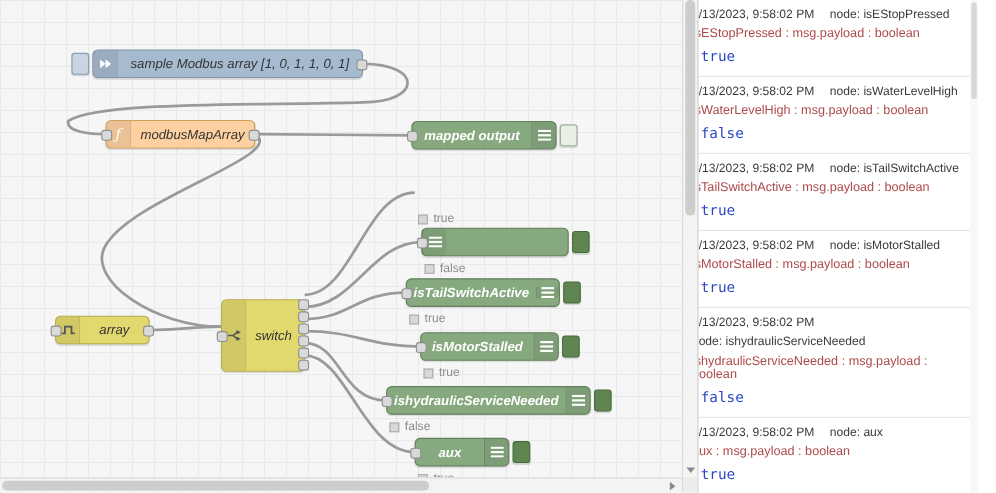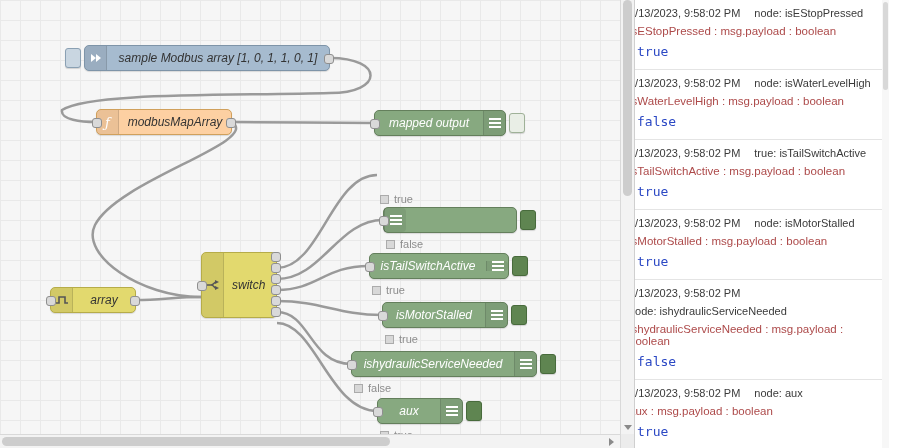--- a/index.html
+++ b/index.html
@@ -21,21 +21,21 @@
   .node {
     position:absolute; height:26px; border-radius:5px; z-index:2;
     display:flex; align-items:stretch;
     font-size:12px; font-style:italic; color:#333;
     box-shadow:0 1px 1px rgba(0,0,0,0.12);
   }
   .nlabel { flex:1; display:flex; align-items:center; justify-content:center; padding:12px 6px; white-space:nowrap; }
 
   .inject { background:#a6bbcf; border:1px solid #7e94a8; }
   .func   { background:#fdd0a2; border:1px solid #d0a05c; }
-  .debugn { background:#87a980; border:1px solid #647f5c; color:#fff; }
+  .debugn { background:#87a980; border:1px solid #647f5c; color:#fff;font-weight:bold; }
   .yellow { background:#e2d96e; border:1px solid #b6ac49; }
 
   .icon-cell {
     width:22px; display:flex; align-items:center; justify-content:center;
     background:rgba(0,0,0,0.07); flex:0 0 22px;
   }
   .icon-cell.left  { border-right:1px solid rgba(0,0,0,0.12); border-radius:4px 0 0 4px; }
   .icon-cell.right { border-left:1px solid rgba(0,0,0,0.12); border-radius:0 4px 4px 0; }
   .fglyph { color:#fff; font-style:italic; font-family:"DejaVu Serif", serif; font-size:13px; }
 
@@ -148,21 +148,21 @@
       <span class="port in"></span>
       <span class="icon-cell left">
         <svg width="14" height="12" viewBox="0 0 14 12">
             <path d="M1 9 H4 V3 H10 V9 H13" stroke="#555" stroke-width="1.6" fill="none"></path>
           </svg>
       </span>
       <span class="nlabel">array</span>
       <span class="port out"></span>
     </div>
 
-    <div class="node yellow switch-node" style="left:201px; top:252px;">
+    <div class="node yellow switch-node" style="left:201px; top:272px;">
       <span class="port in" style="top:28px;"></span>
       <span class="icon-cell left">
         <svg width="14" height="12" viewBox="0 0 14 12">
             <path d="M1 6 H5 C8 6 8 3 10 3 M5 6 C8 6 8 9 10 9" stroke="#555" stroke-width="1.4" fill="none"></path>
             <path d="M9 1 L13 3 L9 5 Z" fill="#555"></path>
             <path d="M9 7 L13 9 L9 11 Z" fill="#555"></path>
           </svg>
       </span>
       <span class="nlabel">switch</span>
       <span class="port sw-port" style="position:absolute; top:-1px;"></span>
@@ -294,21 +294,21 @@
         <span>4/13/2023, 9:58:02 PM</span>
         <span>node: isWaterLevelHigh</span>
       </div>
       <div class="mpath">isWaterLevelHigh : msg.payload : boolean</div>
       <div class="mvalue">false</div>
     </div>
 
     <div class="msg">
       <div class="meta">
         <span>4/13/2023, 9:58:02 PM</span>
-        <span>true: isTailSwitchActive</span>
+        <span>node: isTailSwitchActive</span>
       </div>
       <div class="mpath">isTailSwitchActive : msg.payload : boolean</div>
       <div class="mvalue">true</div>
     </div>
 
     <div class="msg">
       <div class="meta">
         <span>4/13/2023, 9:58:02 PM</span>
         <span>node: isMotorStalled</span>
       </div>

